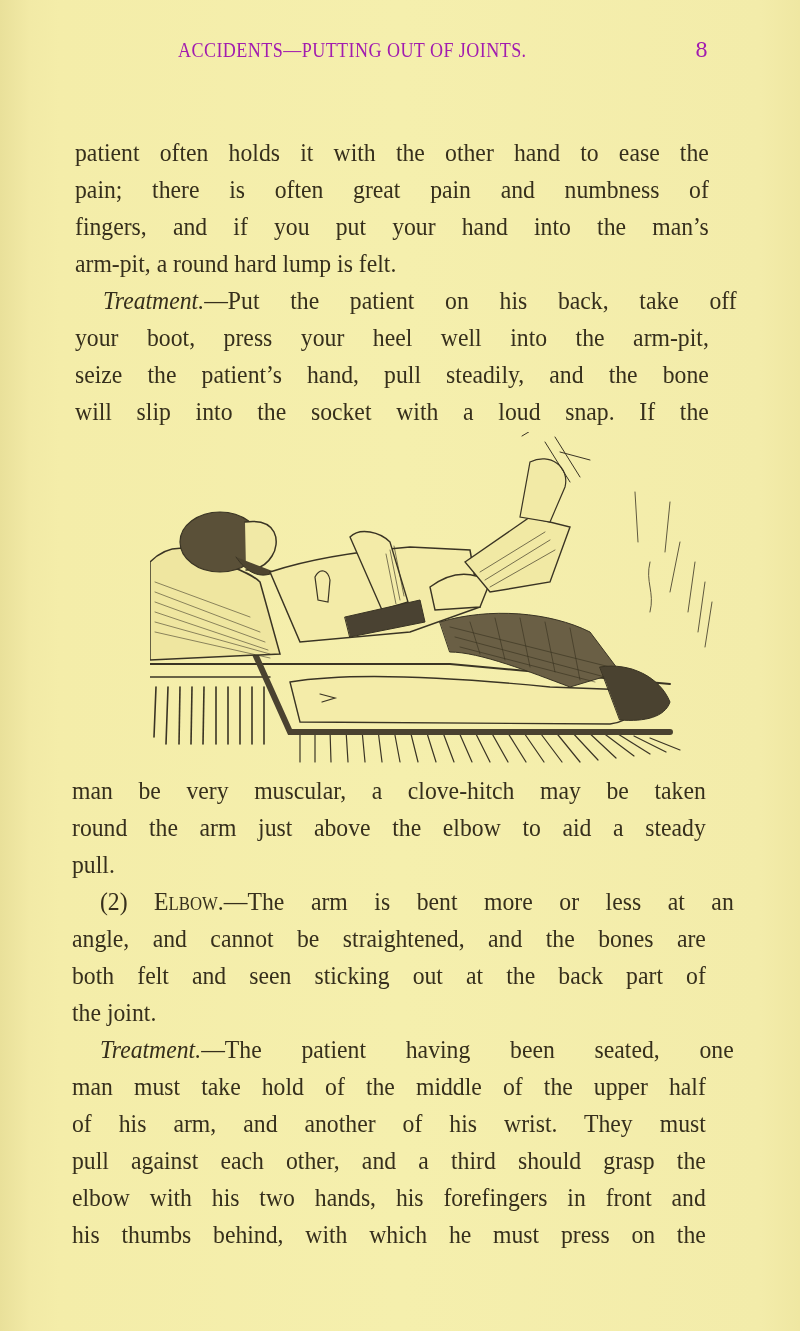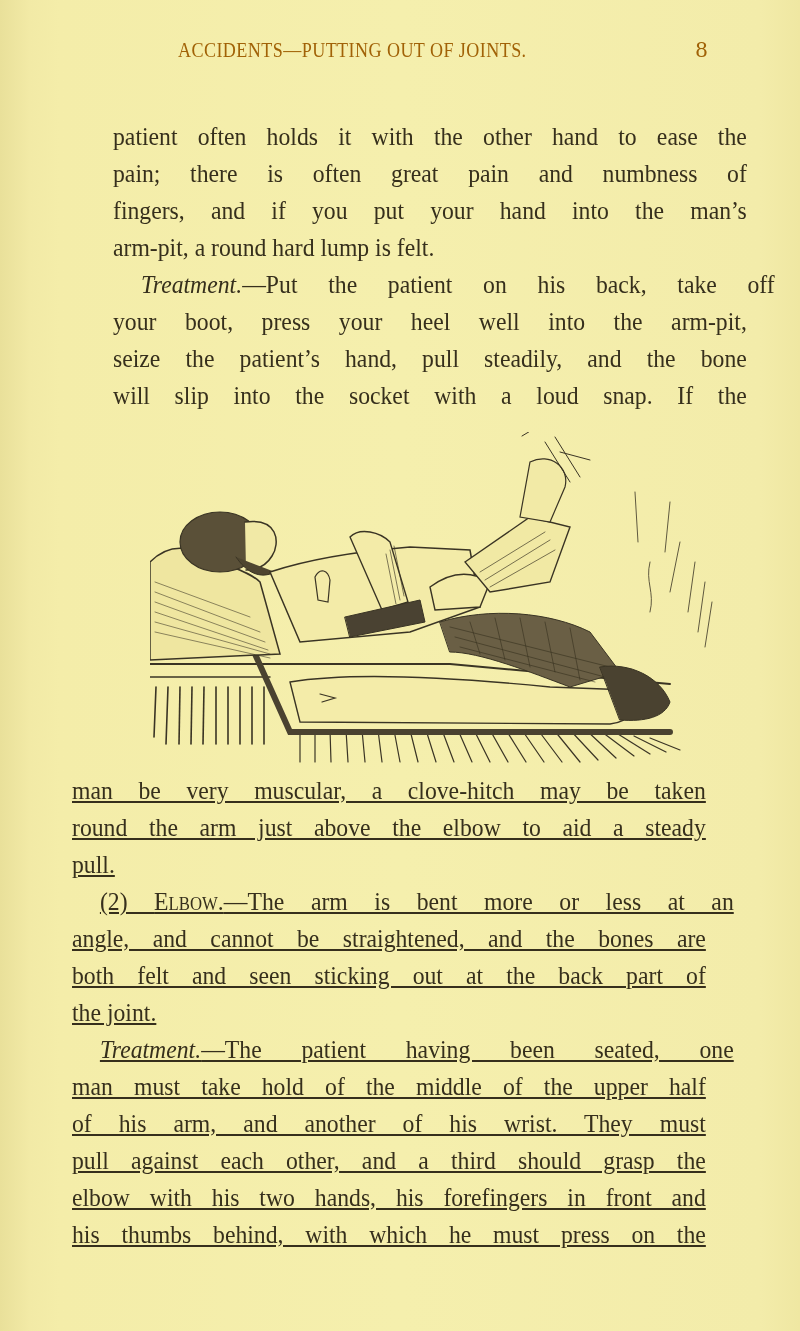--- a/index.html
+++ b/index.html
@@ -24,21 +24,21 @@
     }
     .running-head {
       position: absolute;
       top: 38px;
       left: 178px;
       width: 530px;
       height: 30px;
       font-family: "Liberation Serif", serif;
       font-size: 21px;
       letter-spacing: 0.5px;
-      color: #a16207;
+      color: #a21caf;
     }
     .running-head .title {
       position: absolute;
       left: 0;
       top: 0;
       transform: scaleX(0.86);
       transform-origin: left top;
       white-space: nowrap;
     }
     .running-head .folio {
@@ -71,22 +71,22 @@
     }
     .indent {
       padding-left: 30px;
     }
     .ital {
       font-style: italic;
     }
     .smallcaps {
       font-variant: small-caps;
     }
-    #block1 { top: 118px; margin-left: 38px; }
-    #block2 { top: 772px; left: 72px; text-decoration: underline; }
+    #block1 { top: 134px; }
+    #block2 { top: 772px; left: 72px; }
     .figure {
       position: absolute;
       left: 150px;
       top: 432px;
       width: 580px;
       height: 335px;
     }
     .figure svg {
       width: 100%;
       height: 100%;

